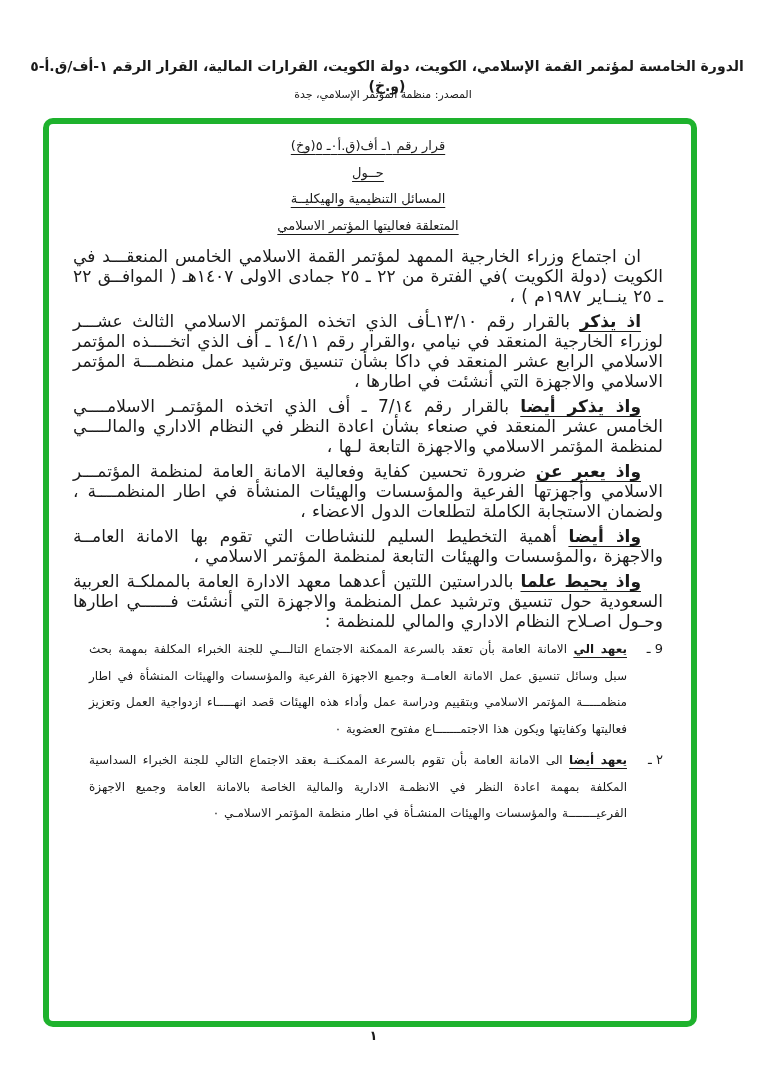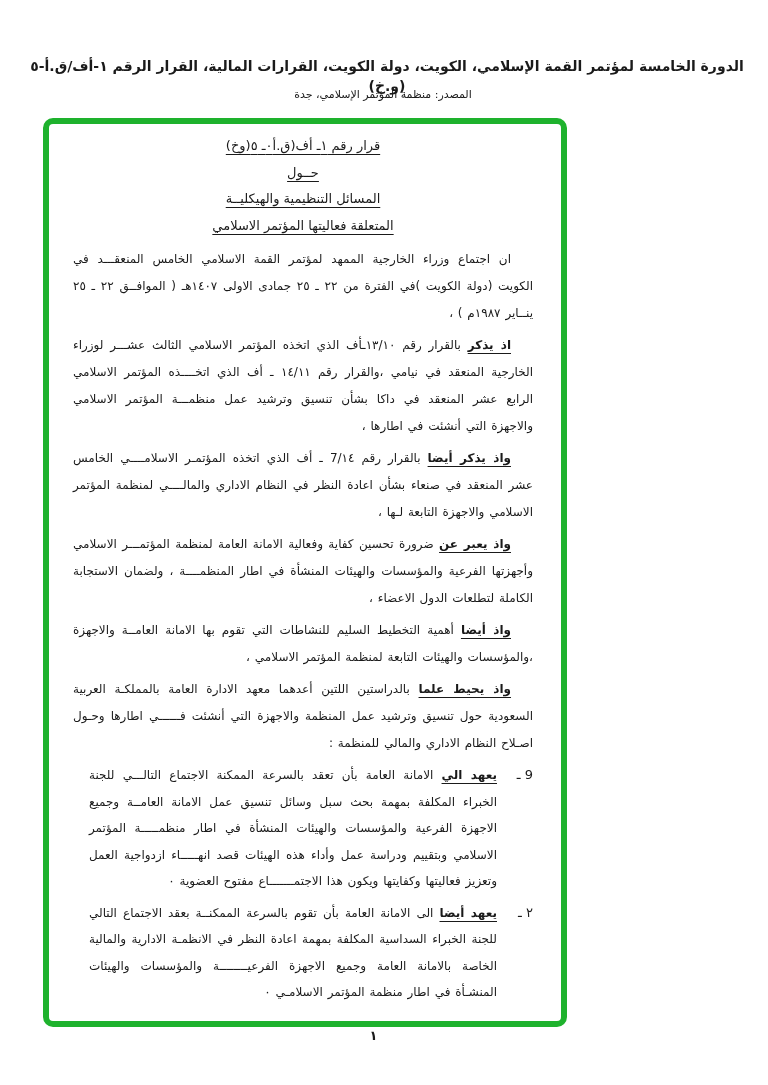--- a/index.html
+++ b/index.html
@@ -24,37 +24,37 @@
   }
   .cite-source {
     position:absolute; top:87px; left:16px; right:18px;
     direction:rtl; text-align:center;
     font-weight:normal; font-size:11px; line-height:16px;
   }
 
   
   .scan-box {
     position:absolute; top:118px; left:43px;
-    width:524px; height:909px;
+    width:654px; height:909px;
     border:6px solid var(--green);
     border-radius:10px;
     background:#fff;
     padding:9px 28px 6px 24px;
     direction:rtl;
     overflow:hidden;
   }
   .title-block { margin-bottom:7px; }
   .t-line {
     text-align:center;
     font-size:13px; line-height:26.5px;
     text-decoration:underline;
     text-underline-offset:4px;
   }
   .para {
-    font-size:12px; line-height:27px;
+    font-size:17px; line-height:20px;
     text-align:justify;
     text-indent:22px;
     margin-top:5px;
     word-spacing:1px;
   }
   .lead {
     text-decoration:underline;
     text-underline-offset:4px;
     font-weight:bold;
   }

